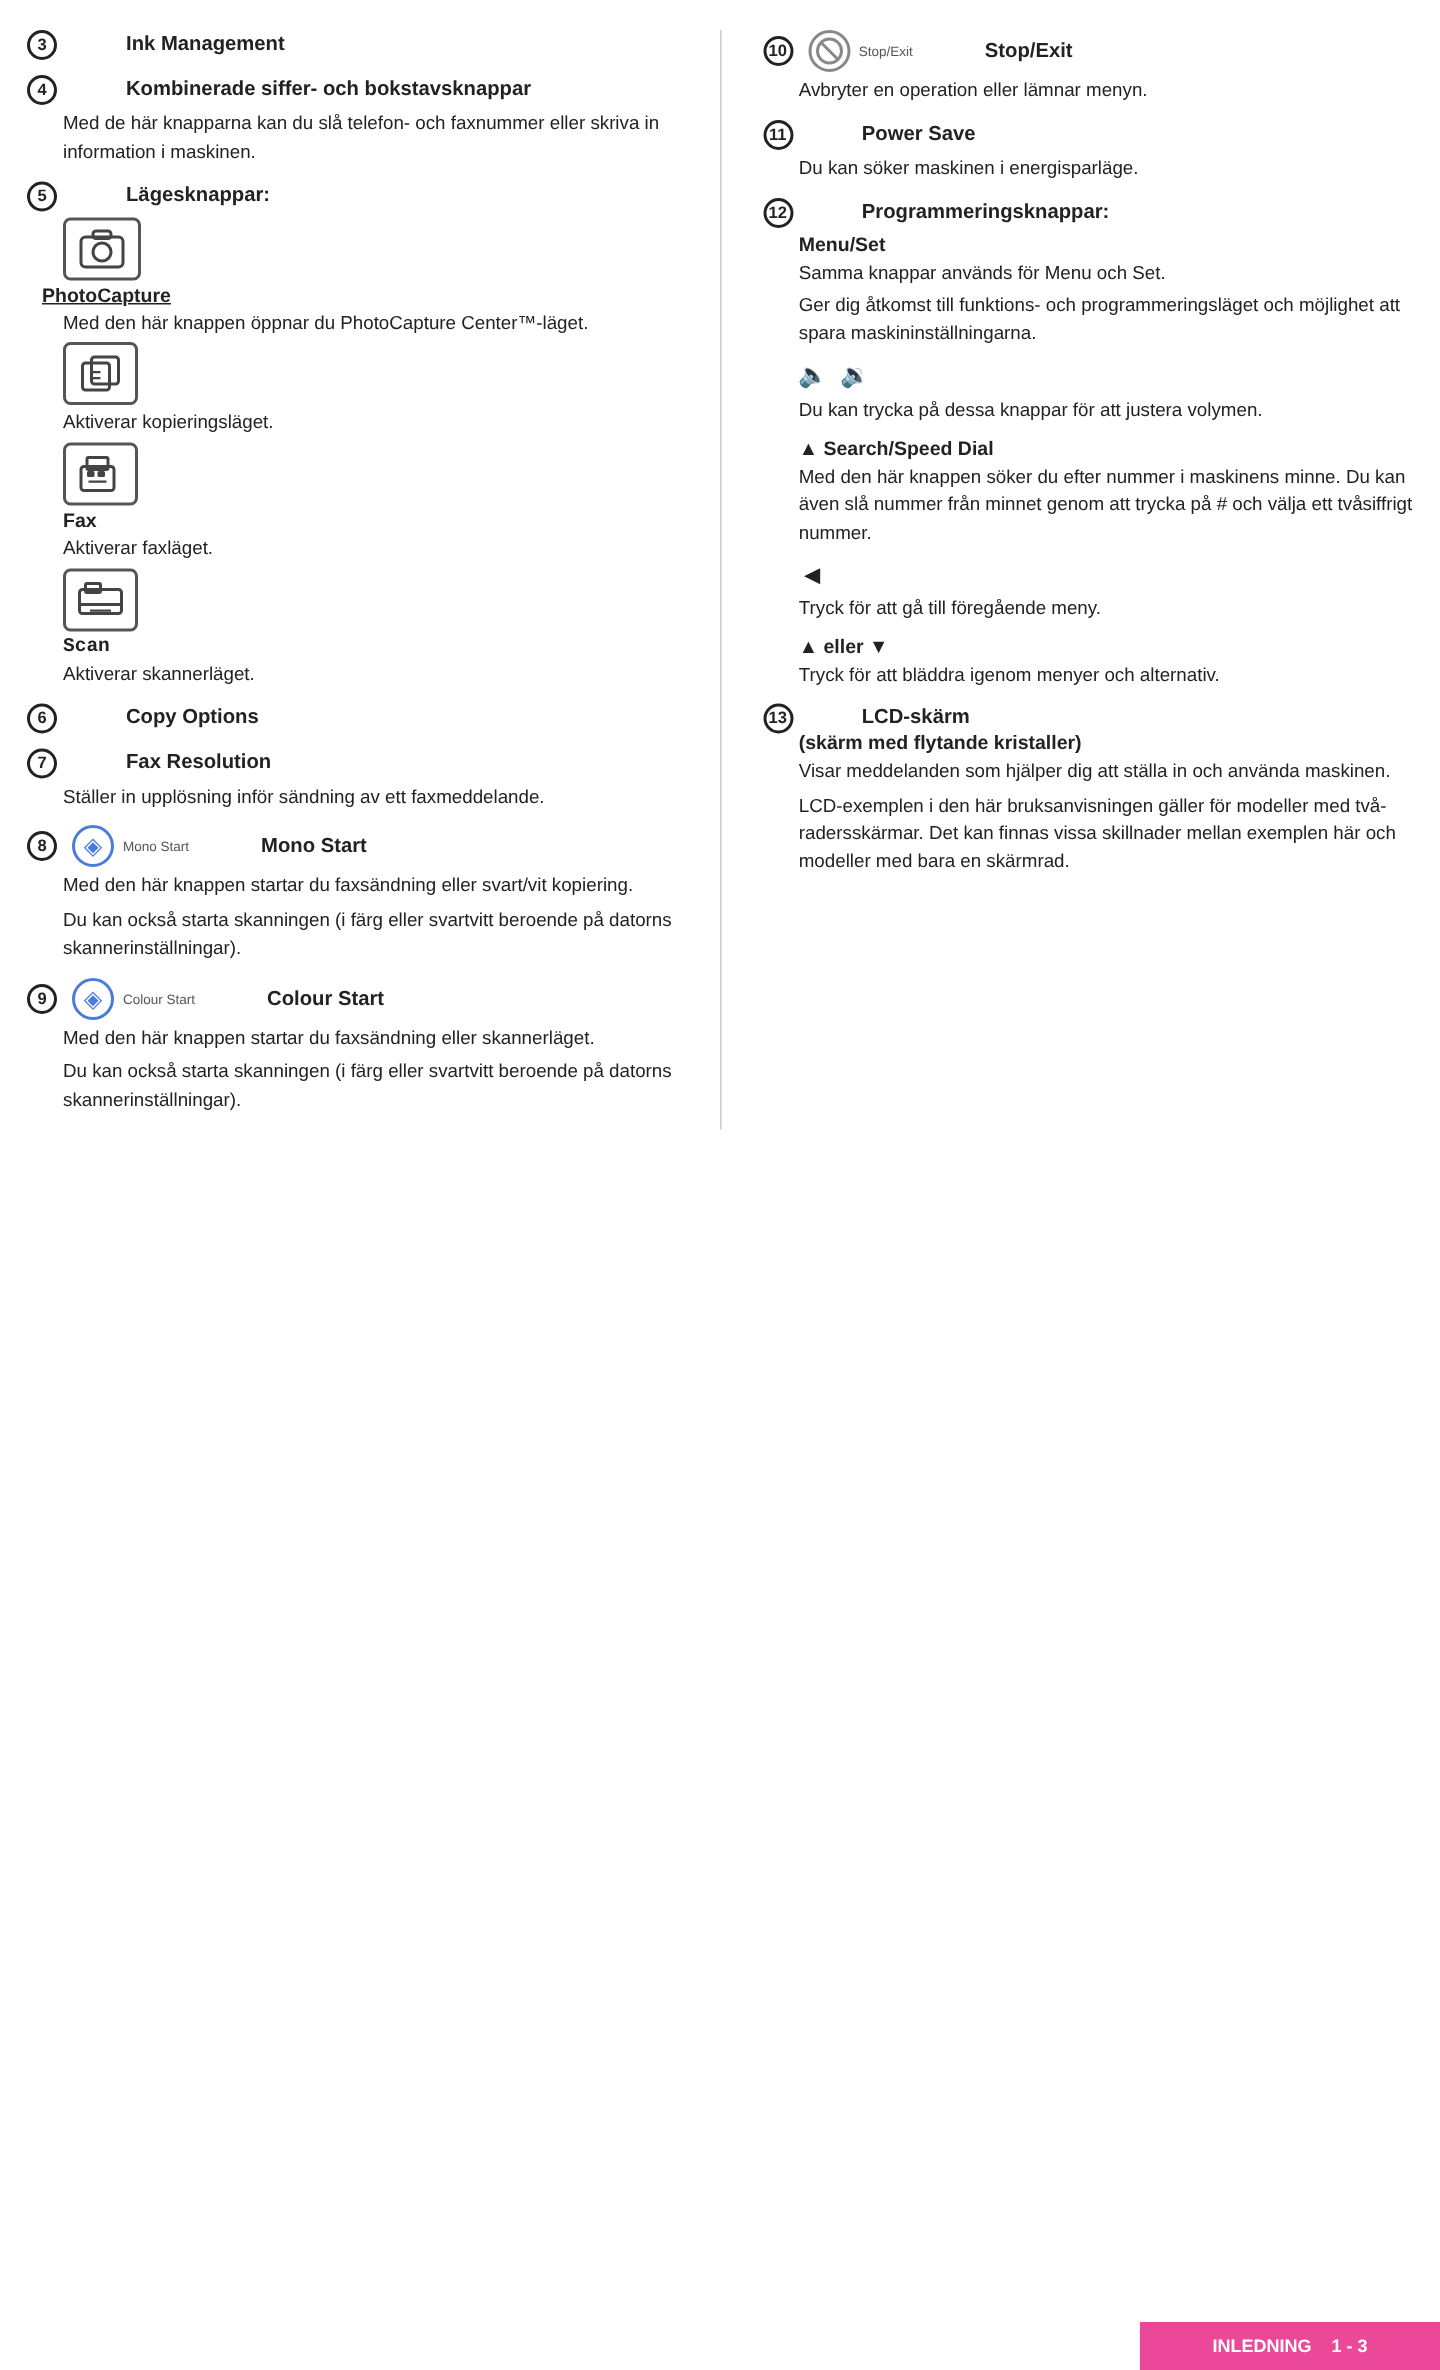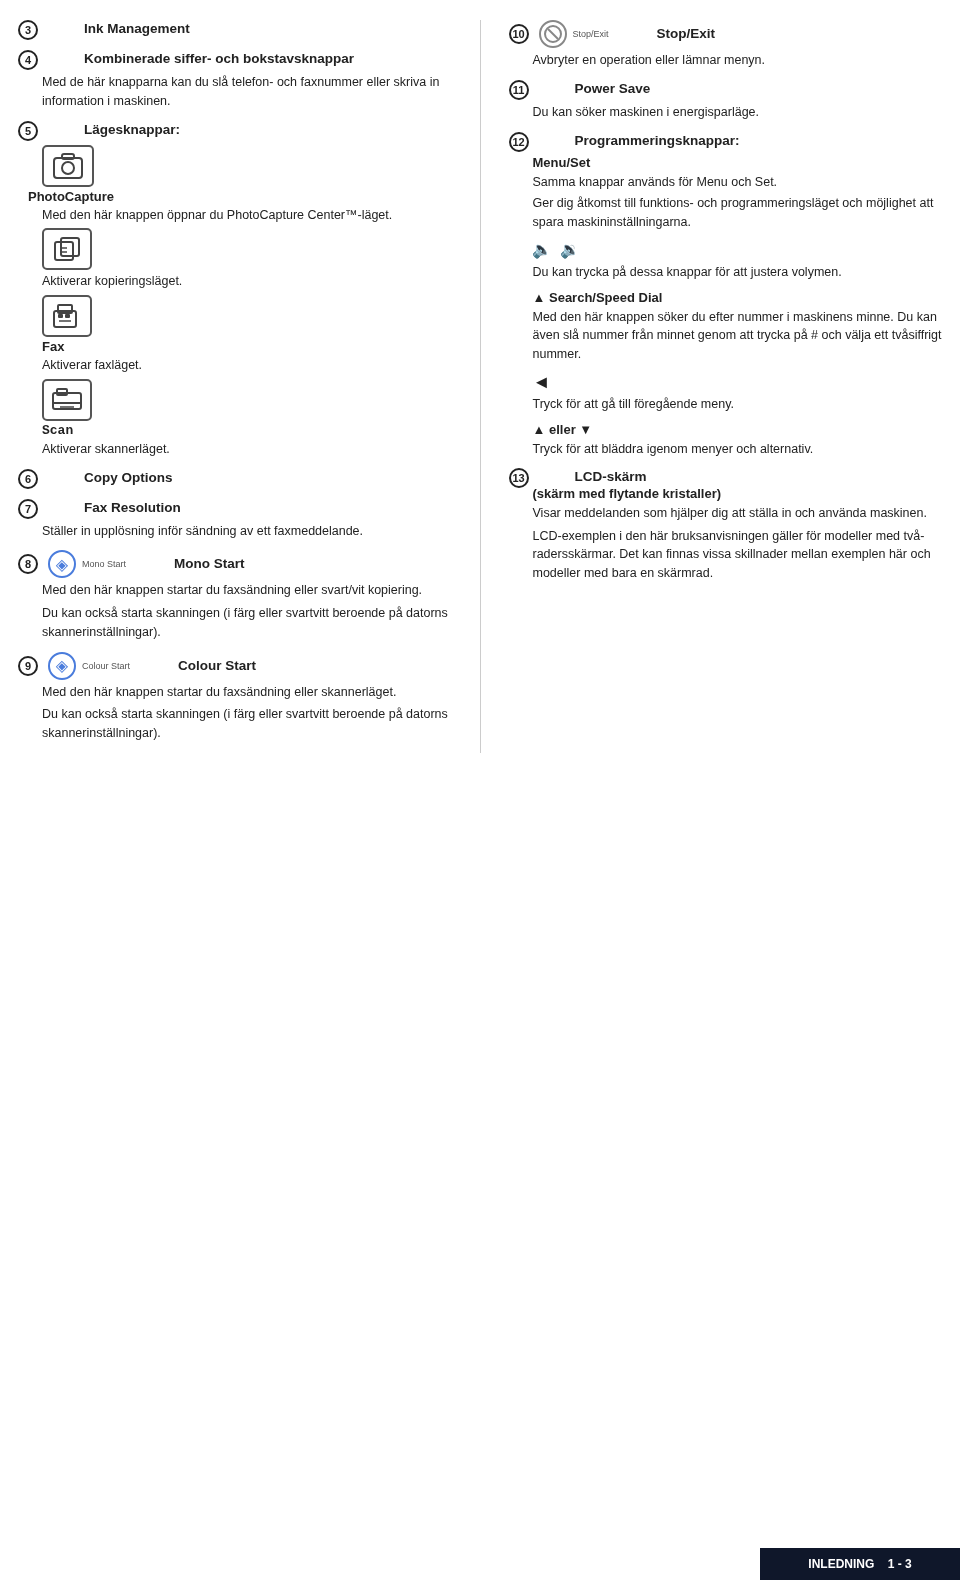--- a/index.html
+++ b/index.html
@@ -111,21 +111,21 @@
       width: 1px;
       background: #ccc;
       margin: 0 4px;
     }
     .footer-bar {
       position: absolute;
       bottom: 0;
       right: 0;
       width: 200px;
       height: 32px;
-      background: #0f172a;
+      background: #ec4899;
       display: flex;
       align-items: center;
       justify-content: center;
       color: #fff;
       font-size: 12px;
       font-weight: bold;
     }
 
     .inline-icon-row {
       display: flex;
@@ -219,21 +219,21 @@
       </div>
 
       <div class="photo-icon">
         <svg width="32" height="30" viewBox="0 0 32 30">
             <rect x="2" y="7" width="28" height="20" rx="3" fill="none" stroke="#444" stroke-width="2"></rect>
             <circle cx="16" cy="17" r="6" fill="none" stroke="#444" stroke-width="2"></circle>
             <rect x="10" y="3" width="12" height="5" rx="2" fill="none" stroke="#444" stroke-width="2"></rect>
           </svg>
       </div>
       <div class="inline-icon-row">
-        <span class="icon-label" style="font-weight:bold;">PhotoCapture</span>
+        <span class="icon-label" style="font-weight:bold;text-decoration:underline;">PhotoCapture</span>
       </div>
       <div class="section-body">Med den här knappen öppnar du PhotoCapture Center™-läget.</div>
 
       <div class="copy-icon-box">
         <svg width="32" height="30" viewBox="0 0 32 30">
             <rect x="4" y="8" width="18" height="18" rx="2" fill="none" stroke="#444" stroke-width="2"></rect>
             <rect x="10" y="4" width="18" height="18" rx="2" fill="none" stroke="#444" stroke-width="2"></rect>
             <line x1="9" y1="14" x2="16" y2="14" stroke="#444" stroke-width="1.5"></line>
             <line x1="9" y1="18" x2="16" y2="18" stroke="#444" stroke-width="1.5"></line>
           </svg>

